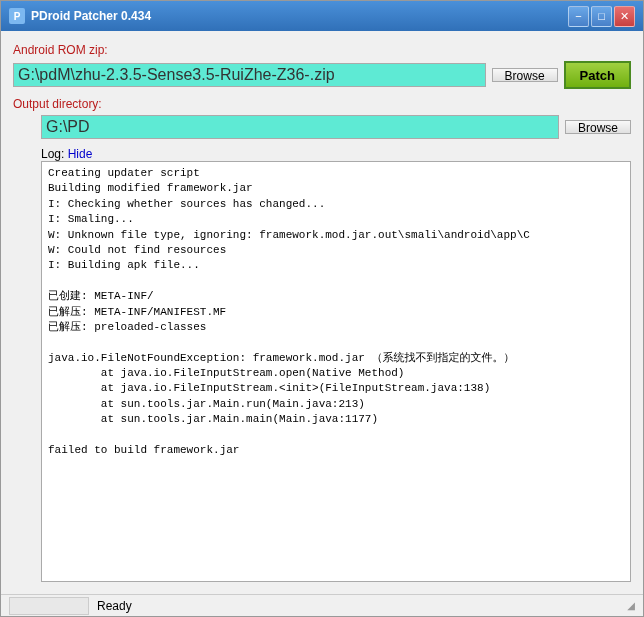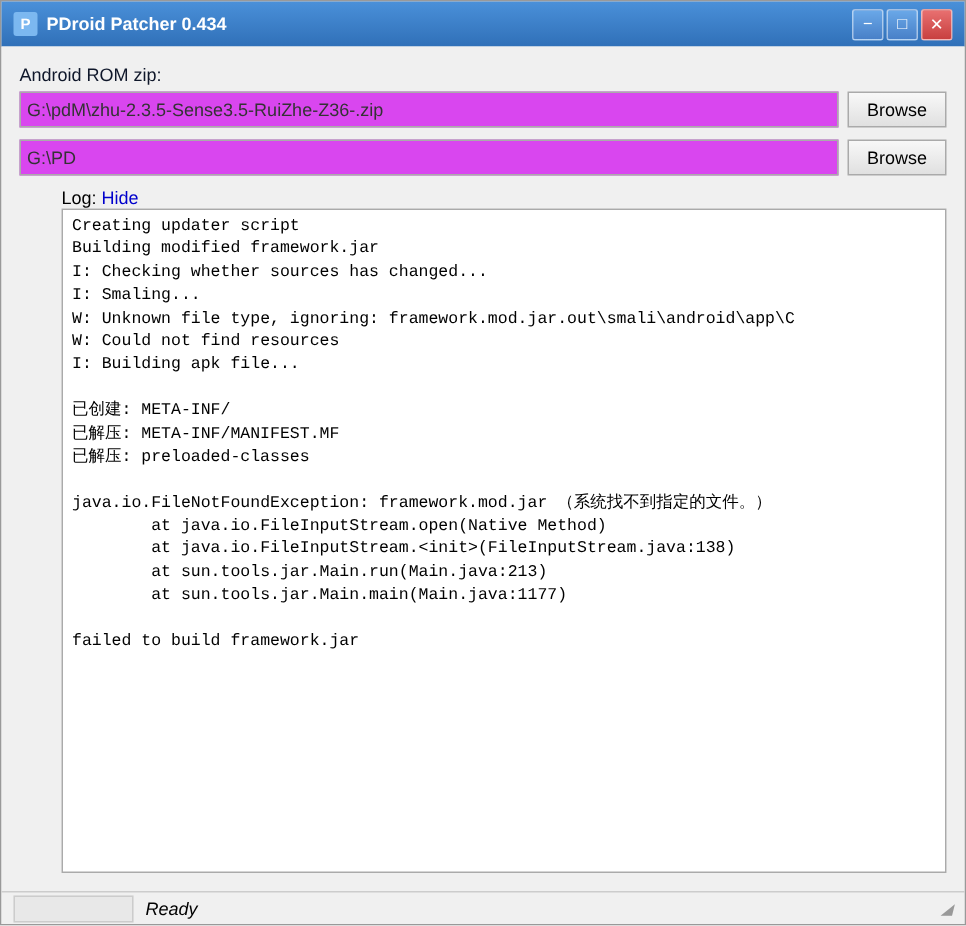--- a/index.html
+++ b/index.html
@@ -82,42 +82,43 @@
       flex: 1;
       padding: 12px;
       display: flex;
       flex-direction: column;
       gap: 8px;
       background: #f0f0f0;
     }
 
     .field-label {
       font-size: 12px;
-      color: #0f172a;
+      color: #b91c1c;
       margin-bottom: 4px;
     }
 
     .input-row {
       display: flex;
       gap: 6px;
       align-items: center;
+      margin-left: 28px;
     }
 
     .text-input {
       flex: 1;
       height: 24px;
       border: 1px solid #aaa;
-      background: #d946ef;
+      background: #5eead4;
       padding: 2px 4px;
-      font-size: 12px;
+      font-size: 16px;
       color: #333;
     }
 
     .btn {
-      height: 24px;
+      height: 14px;
       padding: 0 12px;
       border: 1px solid #aaa;
       background: linear-gradient(to bottom, #f8f8f8, #e0e0e0);
       font-size: 12px;
       cursor: pointer;
       color: #000;
     }
 
     .btn-patch {
       border: 2px solid #4a8a20;
@@ -174,21 +175,20 @@
 
     .status-bar {
       height: 22px;
       background: #f0f0f0;
       border-top: 1px solid #ccc;
       display: flex;
       align-items: center;
       padding: 0 8px;
       font-size: 12px;
       flex-shrink: 0;
-      font-style: italic;
     }
 
     .status-bar-left {
       width: 80px;
       height: 18px;
       border: 1px solid #ccc;
       background: #e8e8e8;
     }
 
     .status-bar-text {
@@ -224,24 +224,26 @@
     </div>
   </div>
 
   <div class="content">
 
     <div>
       <div class="field-label">Android ROM zip:</div>
       <div class="input-row-patch">
         <input class="text-input" type="text" value="G:\pdM\zhu-2.3.5-Sense3.5-RuiZhe-Z36-.zip" style="">
         <button class="btn">Browse</button>
+        <button class="btn btn-patch">Patch</button>
       </div>
     </div>
 
     <div>
+      <div class="field-label">Output directory:</div>
       <div class="input-row">
         <input class="text-input" type="text" value="G:\PD" style="">
         <button class="btn">Browse</button>
       </div>
     </div>
 
     <div style="display:flex; flex-direction:column; flex:1; min-height:0;padding-left:28px;">
       <div class="log-header">
         <span>Log:</span>
         <a href="#">Hide</a>

